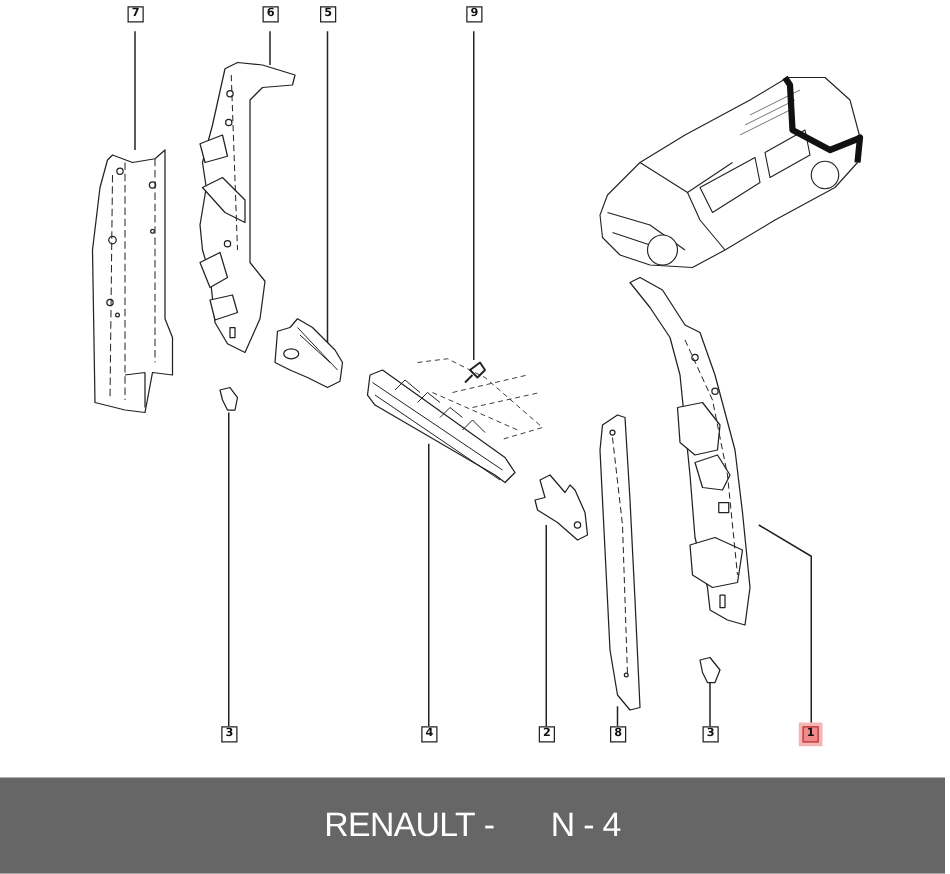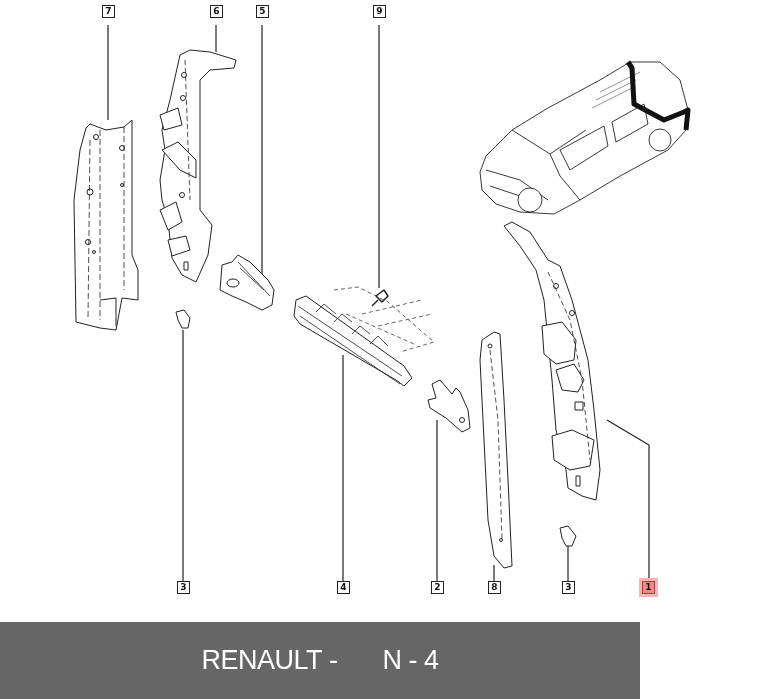--- a/index.html
+++ b/index.html
@@ -18,21 +18,21 @@
       text-align: center;
       color: #111;
     }
     .callout.highlight {
       background: #f08a8a;
       border-color: #b33;
       box-shadow: 0 0 0 3px #f5b5b5;
     }
     #footer {
       position: absolute; left: 0; top: 622px;
-      width: 640px; height: 77px;
+      width: 756px; height: 77px;
       background: #666666;
       color: #ffffff;
       font-family: "Liberation Sans", sans-serif;
       font-size: 27px;
       display: flex; align-items: center; justify-content: center;
       letter-spacing: -0.5px;
     }
     #footer .gap { display: inline-block; width: 38px; }
   </style>
 </head>

